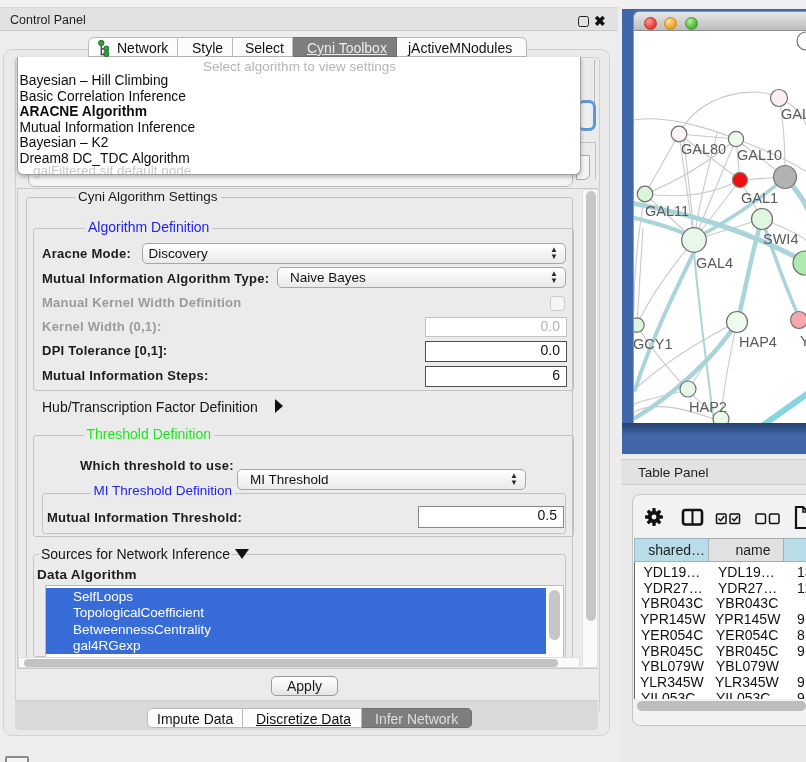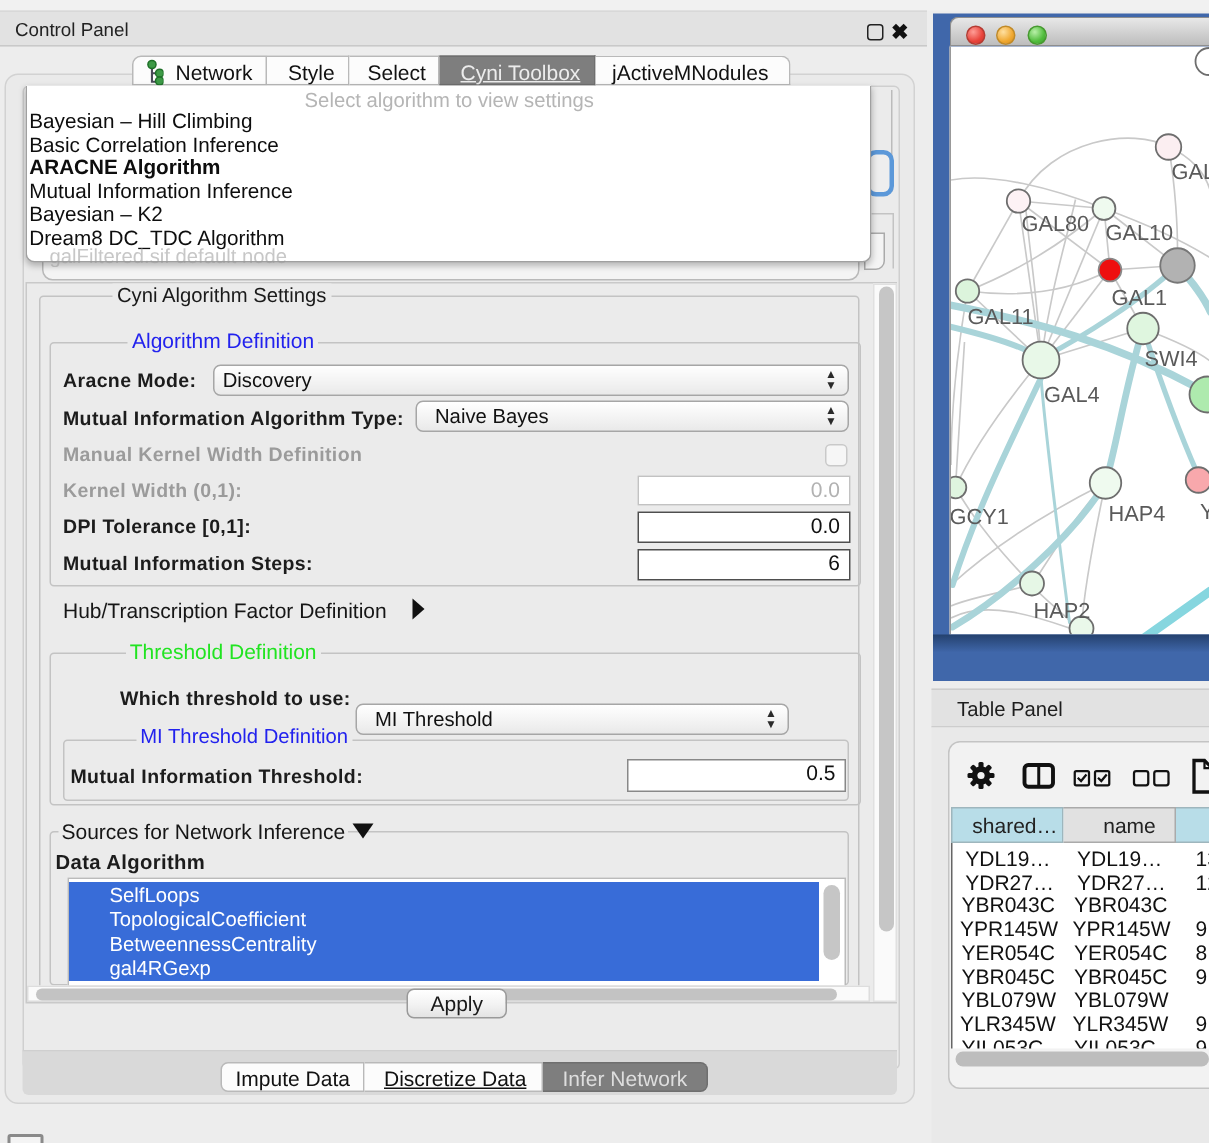--- a/index.html
+++ b/index.html
@@ -118,21 +118,21 @@
 
 <div class="abs" style="left:18px;top:657px;width:562px;height:11px;background:#fafafa;border:1px solid #ddd;box-sizing:border-box;"></div>
 <div class="abs" style="left:24px;top:658.5px;width:534px;height:8px;background:#c3c3c3;border-radius:4px;"></div>
 
 <div class="abs" style="left:582px;top:189px;width:16px;height:479px;background:#fafafa;border:1px solid #e0e0e0;box-sizing:border-box;"></div>
 <div class="abs" style="left:585.5px;top:191px;width:10px;height:430px;background:#c6c6c6;border-radius:6px;"></div>
 </div>
 
 <div class="abs" style="left:15px;top:700px;width:583px;height:29px;background:#d9d9d9;border-top:1px solid #cfcfcf;border-radius:0 0 4px 4px;"></div>
 
-<div class="abs" style="left:271px;top:659px;width:67px;height:20px;border:1px solid #9a9a9a;border-radius:5px;background:linear-gradient(#ffffff,#f2f2f2 55%,#e3e3e3);text-align:center;font-size:14px;color:#1a1a1a;line-height:19px;box-sizing:border-box;">Apply</div>
+<div class="abs" style="left:271px;top:676px;width:67px;height:20px;border:1px solid #9a9a9a;border-radius:5px;background:linear-gradient(#ffffff,#f2f2f2 55%,#e3e3e3);text-align:center;font-size:14px;color:#1a1a1a;line-height:19px;box-sizing:border-box;">Apply</div>
 
 <div id="bottabs">
 <div class="tab" style="left:147px;top:708px;width:95.5px;height:20px;border-radius:5px 0 0 5px;"></div>
 <div class="tab" style="left:242.5px;top:708px;width:119px;height:20px;border-left:none;"></div>
 <div class="tab seltab" style="left:361.5px;top:708px;width:110px;height:20px;border-left:none;border-radius:0 5px 5px 0;"></div>
 <div class="abs" style="left:157px;top:711px;font-size:14px;color:#111;">Impute Data</div>
 <div class="abs" style="left:256px;top:711px;font-size:14px;color:#111;text-decoration:underline;">Discretize Data</div>
 <div class="abs" style="left:375px;top:711px;font-size:14px;color:#dedede;">Infer Network</div>
 </div>
 

